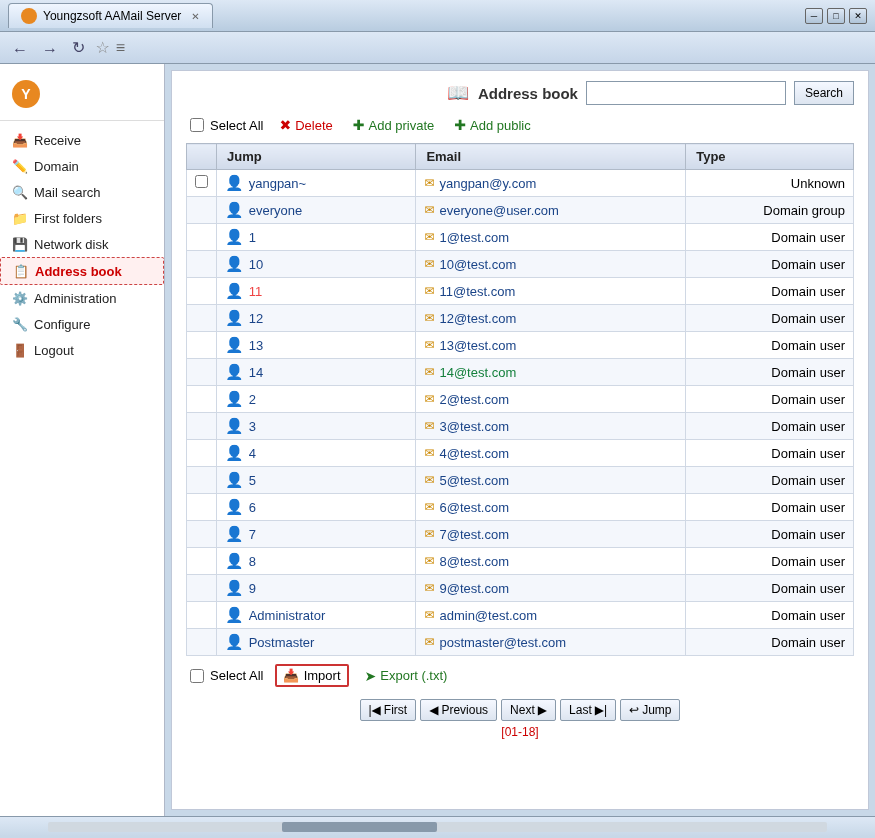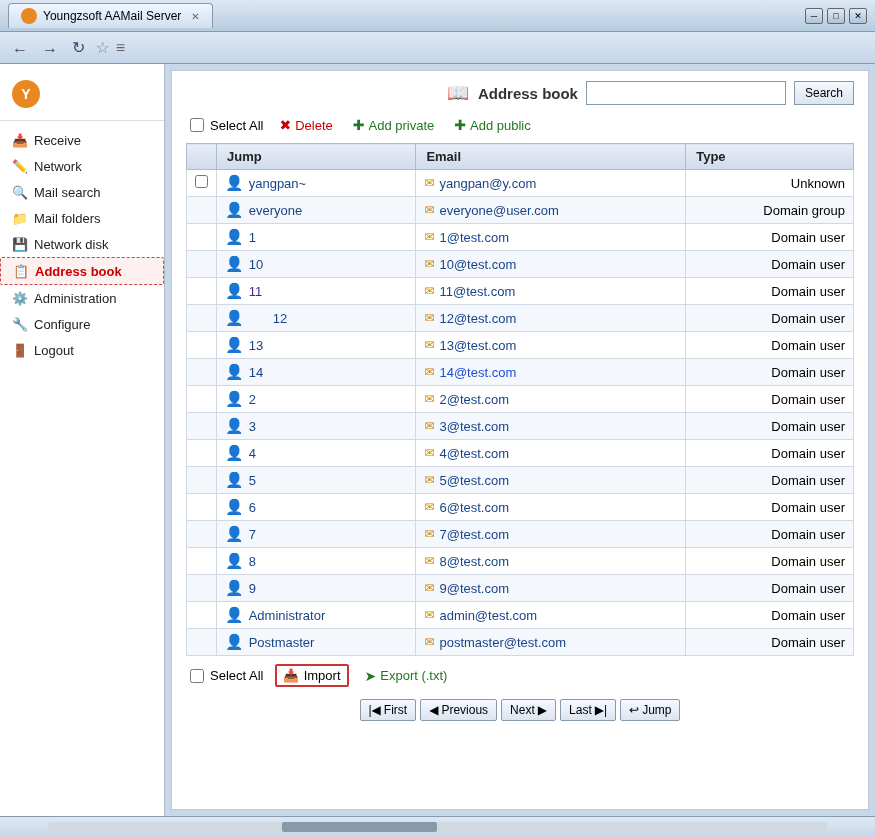--- a/index.html
+++ b/index.html
@@ -275,29 +275,29 @@
         <span class="logo-icon">Y</span>
       </div>
     </div>
 
     <div class="sidebar-item">
       <span class="sidebar-icon">📥</span>
       <span>Receive</span>
     </div>
     <div class="sidebar-item">
       <span class="sidebar-icon">✏️</span>
-      <span>Network</span>
+      <span>Domain</span>
     </div>
     <div class="sidebar-item">
       <span class="sidebar-icon">🔍</span>
       <span>Mail search</span>
     </div>
     <div class="sidebar-item">
       <span class="sidebar-icon">📁</span>
-      <span>Mail folders</span>
+      <span>First folders</span>
     </div>
     <div class="sidebar-item">
       <span class="sidebar-icon">💾</span>
       <span>Network disk</span>
     </div>
     <div class="sidebar-item active">
       <span class="sidebar-icon">📋</span>
       <span>Address book</span>
     </div>
     <div class="sidebar-item">
@@ -414,37 +414,37 @@
                 <a href="#" style="color:#1a4488;text-decoration:none;">10@test.com</a>
               </div>
             </td>
             <td class="type-cell">Domain user</td>
           </tr>
           <tr>
             <td class="check-cell"></td>
             <td>
               <div class="name-cell">
                 <span class="user-icon">👤</span>
-                <a href="#" style="color:#4c1d95;text-decoration:none;text-align:right;">11</a>
+                <a href="#" style="color:#ef4444;text-decoration:none;text-align:right;">11</a>
               </div>
             </td>
             <td>
               <div class="email-cell">
                 <span class="email-icon">✉</span>
                 <a href="#" style="color:#1a4488;text-decoration:none;">11@test.com</a>
               </div>
             </td>
             <td class="type-cell">Domain user</td>
           </tr>
           <tr>
             <td class="check-cell"></td>
             <td>
               <div class="name-cell">
                 <span class="user-icon">👤</span>
-                <a href="#" style="color:#1a4488;text-decoration:none;margin-left:24px;">12</a>
+                <a href="#" style="color:#1a4488;text-decoration:none;">12</a>
               </div>
             </td>
             <td>
               <div class="email-cell">
                 <span class="email-icon">✉</span>
                 <a href="#" style="color:#1a4488;text-decoration:none;">12@test.com</a>
               </div>
             </td>
             <td class="type-cell">Domain user</td>
           </tr>
@@ -468,21 +468,21 @@
             <td class="check-cell"></td>
             <td>
               <div class="name-cell">
                 <span class="user-icon">👤</span>
                 <a href="#" style="color:#1a4488;text-decoration:none;">14</a>
               </div>
             </td>
             <td>
               <div class="email-cell">
                 <span class="email-icon">✉</span>
-                <a href="#" style="color:#1d4ed8;text-decoration:none;">14@test.com</a>
+                <a href="#" style="color:#15803d;text-decoration:none;">14@test.com</a>
               </div>
             </td>
             <td class="type-cell">Domain user</td>
           </tr>
           <tr>
             <td class="check-cell"></td>
             <td>
               <div class="name-cell">
                 <span class="user-icon">👤</span>
                 <a href="#" style="color:#1a4488;text-decoration:none;">2</a>
@@ -673,20 +673,21 @@
       </button>
       <button class="page-btn">
         <span>Last</span>
         <span>▶|</span>
       </button>
       <button class="page-btn">
         <span>↩</span>
         <span>Jump</span>
       </button>
     </div>
+    <div class="page-range">[01-18]</div>
 
   </div>
 </div>
 
 <div class="statusbar">
   <div class="scroll-area">
     <div class="scroll-track">
       <div class="scroll-thumb"></div>
     </div>
   </div>

